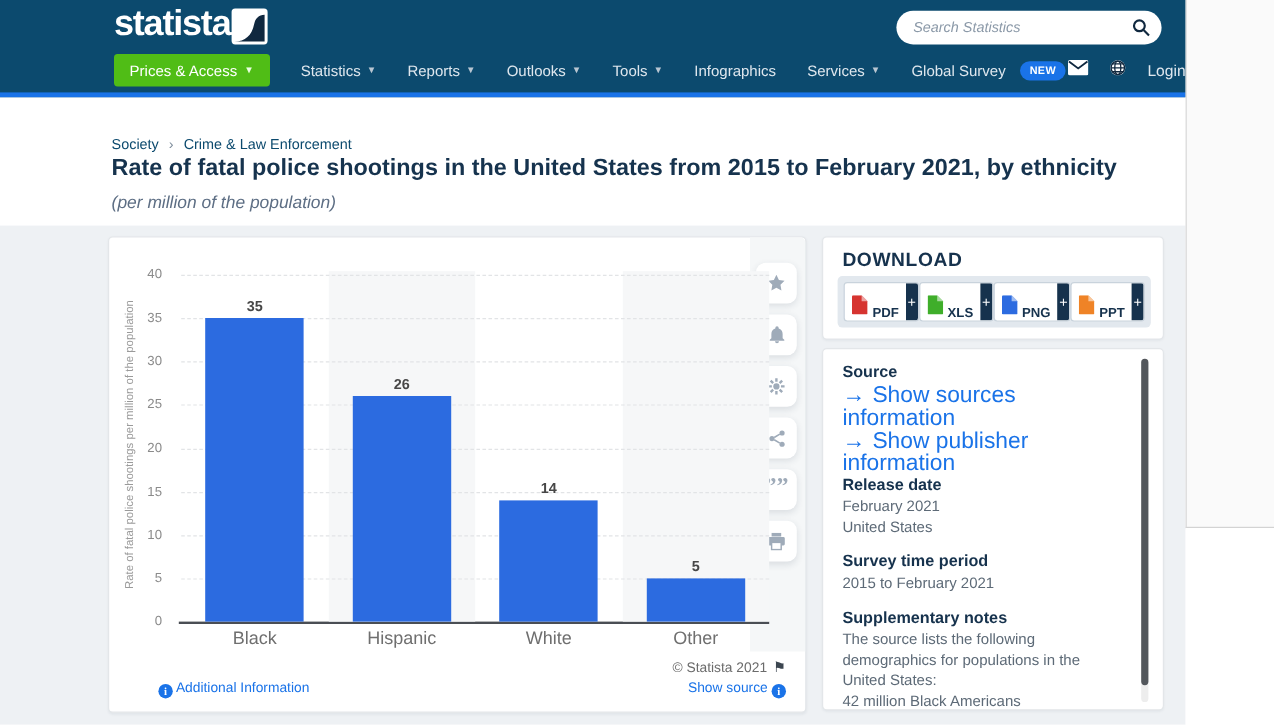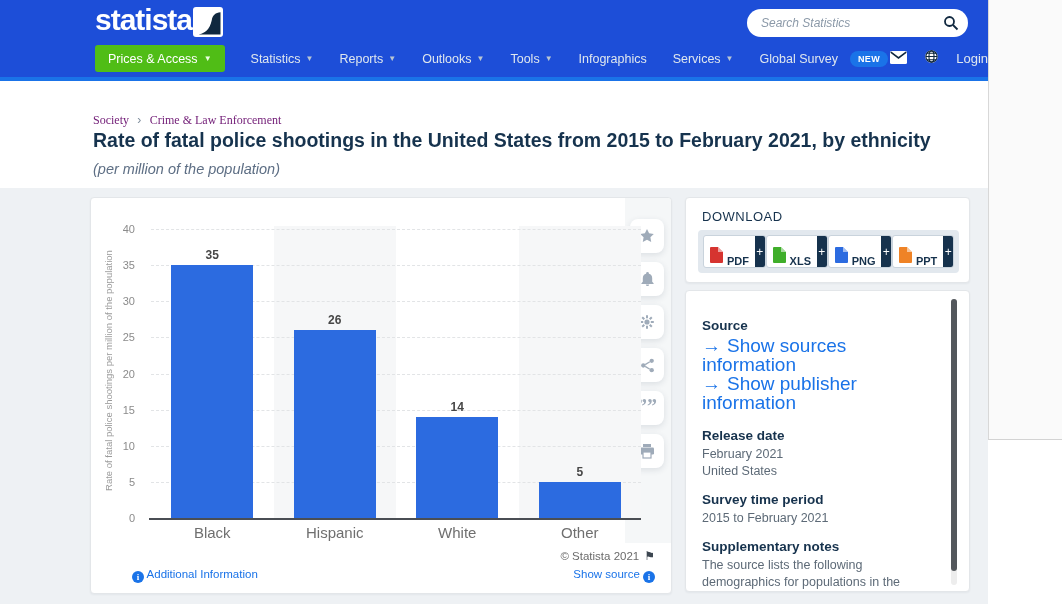--- a/index.html
+++ b/index.html
@@ -2,21 +2,21 @@
 <html><head>
 <meta charset="utf-8">
 <style>
   * { margin:0; padding:0; box-sizing:border-box; }
   html,body { width:1062px; height:604px; overflow:hidden; background:#fff;
               font-family:"Liberation Sans", sans-serif; }
   .abs { position:absolute; }
   #stage { position:relative; width:1062px; height:604px; background:#fff; }
 
   
-  #header { left:0; top:0; width:1016px; height:81px; background:#1d4ed8; }
+  #header { left:0; top:0; width:1016px; height:81px; background:#0c4a6e; }
   #blue-rule { left:0; top:77px; width:988px; height:4px; background:#1a73e8; }
   #logo-text { left:95px; top:3px; color:#fff; font-size:30px; font-weight:bold;
                letter-spacing:-1px; cursor:pointer; }
   #logo-icon { left:193px; top:7px; width:30px; height:30px; background:#fff;
                border-radius:3px; overflow:hidden; }
   #search-wrap { left:747px; top:9px; width:221px; height:28px; background:#fff;
                  border-radius:14px; }
   #search-input { position:absolute; left:14px; top:1px; width:170px; height:25px;
                   border:none; outline:none; font-size:12px; font-style:italic;
                   color:#41505e; background:transparent; }
@@ -32,21 +32,21 @@
                display:flex; align-items:center; gap:6px; font-family:inherit;justify-content:flex-end; }
   .nav-green .caret { font-size:8px; color:#eaffe0; }
   .new-badge { background:#1a73e8; color:#fff; font-size:9px; font-weight:bold;
                padding:3px 8px; border-radius:9px; letter-spacing:.3px; }
   #nav-right { right:28px; top:45px; height:27px; display:flex; align-items:center; gap:17px; }
   #login-link { color:#dfe7ee; font-size:13px; cursor:pointer; }
 
   
   #lower-bg { left:0; top:188px; width:988px; height:416px; background:#eef1f4; }
   #breadcrumb { left:93px; top:113px; font-size:12px; }
-  #breadcrumb a { color:#701a75; text-decoration:none; cursor:pointer;font-family:Liberation Serif, serif; }
+  #breadcrumb a { color:#0c4a6e; text-decoration:none; cursor:pointer; }
   .crumb-sep { color:#7d8c9b; margin:0 5px; }
   #page-title { left:93px; top:129px; width:880px; font-size:19.5px; font-weight:bold;
                 color:#16334e; }
   #page-subtitle { left:93px; top:161px; font-size:14.5px; font-style:italic; color:#5d6e84; }
 
   
   #chart-card { left:90px; top:197px; width:582px; height:397px; background:#fff;
                 border:1px solid #e3e6e9; border-radius:4px;
                 box-shadow:0 1px 2px rgba(20,40,60,.05); }
   #icon-band { right:0; top:0; width:46px; height:345px; background:#f5f7f8;
@@ -76,39 +76,39 @@
   #show-source { right:16px; top:370px; }
   .info-dot { display:inline-block; width:12px; height:12px; background:#1a73e8;
               border-radius:50%; color:#fff; font-size:9px; font-weight:bold;
               text-align:center; line-height:12px; vertical-align:-2px;
               font-family:"Liberation Serif", serif; }
 
   
   #download-card { left:685px; top:197px; width:285px; height:86px; background:#fff;
                    border:1px solid #e3e6e9; border-radius:4px;
                    box-shadow:0 1px 2px rgba(20,40,60,.05); }
-  #download-title { left:16px; top:11px; font-size:13px; font-weight:normal;
+  #download-title { left:16px; top:11px; font-size:16px; font-weight:bold;
                     color:#16324d; letter-spacing:.5px; }
   #download-box { left:12px; top:32px; width:261px; height:43px; background:#e2e8ee;
                   border-radius:4px; display:flex; align-items:center;
                   justify-content:space-between; padding:0 5px; }
   .dl-btn { height:33px; display:flex; align-items:stretch; background:#fff;
             border:1px solid #c9d3dc; border-radius:3px; overflow:hidden; cursor:pointer; }
   .dl-label-zone { display:flex; align-items:flex-end; gap:4px; padding:0 6px; }
   .dl-label { font-size:11px; font-weight:bold; color:#16324d; }
   .dl-plus { width:15px; background:#16324d; color:#fff; font-size:12px;
              display:flex; align-items:center; justify-content:center; }
 
   
   #source-card { left:685px; top:290px; width:285px; height:302px; background:#fff;
                  border:1px solid #e3e6e9; border-radius:4px; overflow:hidden;
                  box-shadow:0 1px 2px rgba(20,40,60,.05); padding:11px 30px 0 16px; }
   .sec-title { font-size:13.5px; font-weight:bold; color:#16324d; margin-top:12px;
                margin-bottom:3px; }
-  .sec-title:first-child { margin-top:16px; }
+  .sec-title:first-child { margin-top:0; }
   .sec-text, .notes-line { font-size:12.5px; color:#5d6a77; line-height:17px; }
   .src-link { display:block; font-size:19px; color:#1a73e8; line-height:19px;
               text-decoration:none; cursor:pointer; }
   .src-link .arrow { margin-right:6px; }
   #scrollbar-track { right:12px; top:8px; width:6px; height:286px; background:#ededed;
                      border-radius:3px; }
   #scrollbar-thumb { right:12px; top:8px; width:6px; height:272px; background:#53575c;
                      border-radius:3px; cursor:grab; }
 
   

